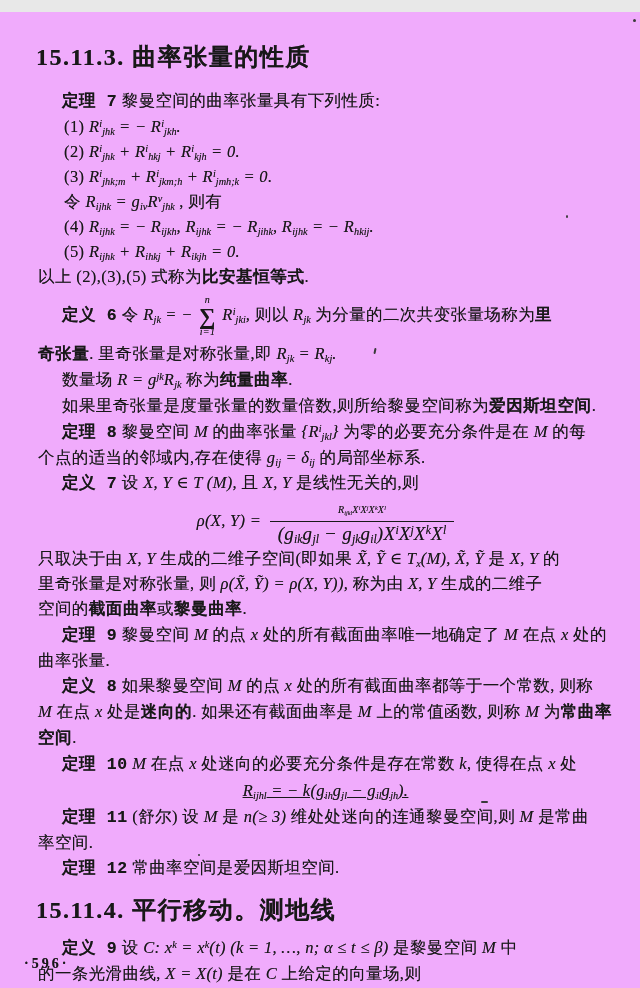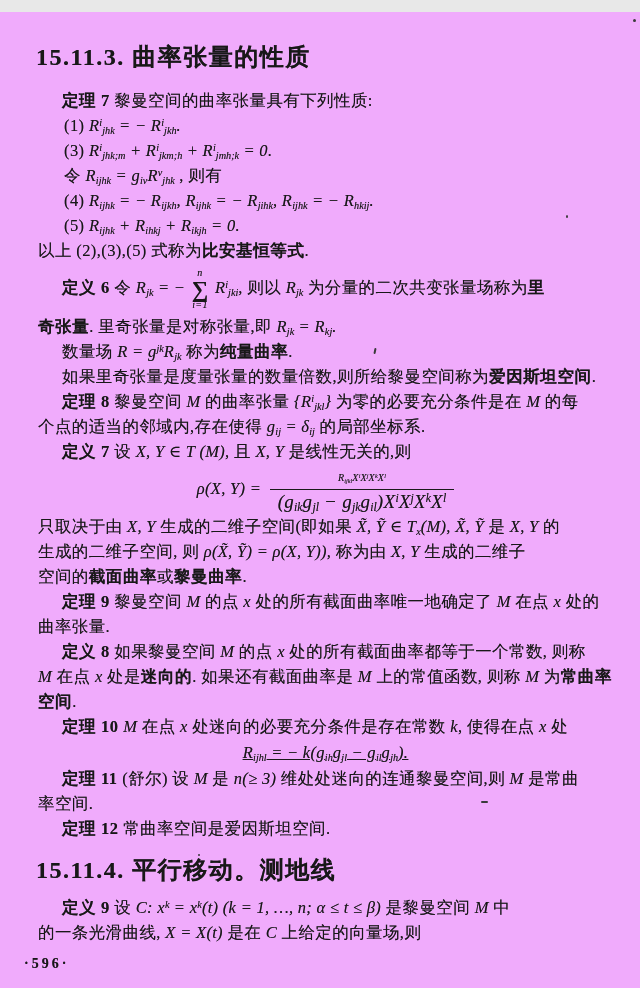--- a/index.html
+++ b/index.html
@@ -18,21 +18,21 @@
   .ln{
     font-size:16.5px;line-height:25px;letter-spacing:.4px;white-space:nowrap;
     text-shadow:0 0 0.5px rgba(25,25,25,.55);
   }
   .ind1{padding-left:24px;}
   .ind2{padding-left:26px;}
   .tall{margin:5px 0 3px;}
   .center-line{text-align:center;letter-spacing:.2px;margin:1px 0;text-decoration:underline;}
   .frac-line{text-align:center;margin:4px 0 2px;}
   .c{font-style:normal;}
-  .b{font-weight:700;font-family:Liberation Serif, serif;letter-spacing:.6px;}
+  .b{font-weight:700;font-family:Liberation Mono, monospace;letter-spacing:.6px;}
   .m{font-family:"Liberation Serif","DejaVu Serif",serif;font-style:italic;letter-spacing:.3px;}
   .m sup,.m sub,.num sup,.num sub,.den sup,.den sub{font-size:.62em;letter-spacing:0;}
   sup{vertical-align:.5em;line-height:0;}
   sub{vertical-align:-.28em;line-height:0;}
   .sum{display:inline-flex;flex-direction:column;align-items:center;vertical-align:middle;line-height:1;margin:0 2px;font-style:normal;}
   .sum .lim{font-size:10px;font-style:italic;line-height:1.05;}
   .sum .sig{font-size:23px;line-height:.95;font-style:normal;font-weight:600;}
   .fr{display:inline-block;vertical-align:middle;text-align:center;margin-left:4px;}
   .fr .num{display:block;font-size:10px;line-height:20px;padding:0 8px 1px;}
   .fr .den{display:block;font-size:19px;line-height:21px;padding:1px 8px 0;border-top:1.6px solid #1a1a1a;}
@@ -55,39 +55,40 @@
   <div class="speck sp2"></div>
   <div class="speck sp3"></div>
   <div class="speck sp4"></div>
   <div class="speck sp5"></div>
 
   <div class="content">
     <h1 class="sec-h">15.11.3. 曲率张量的性质</h1>
     <div id="body1">
         <div class="ln ind1"><span class="b">定理 7</span><span class="c">  黎曼空间的曲率张量具有下列性质:</span></div>
         <div class="ln ind2"><span class="c">(1) </span><span class="m">R<sup>i</sup><sub>jhk</sub> = − R<sup>i</sup><sub>jkh</sub>.</span></div>
+        <div class="ln ind2"><span class="c">(2) </span><span class="m">R<sup>i</sup><sub>jhk</sub> + R<sup>i</sup><sub>hkj</sub> + R<sup>i</sup><sub>kjh</sub> = 0.</span></div>
         <div class="ln ind2"><span class="c">(3) </span><span class="m">R<sup>i</sup><sub>jhk;m</sub> + R<sup>i</sup><sub>jkm;h</sub> + R<sup>i</sup><sub>jmh;k</sub> = 0.</span></div>
         <div class="ln ind2"><span class="c">令 </span><span class="m">R<sub>ijhk</sub> = g<sub>iv</sub>R<sup>v</sup><sub>jhk</sub></span><span class="c"> , 则有</span></div>
         <div class="ln ind2"><span class="c">(4) </span><span class="m">R<sub>ijhk</sub> = − R<sub>ijkh</sub>, R<sub>ijhk</sub> = − R<sub>jihk</sub>, R<sub>ijhk</sub> = − R<sub>hkij</sub>.</span></div>
         <div class="ln ind2"><span class="c">(5) </span><span class="m">R<sub>ijhk</sub> + R<sub>ihkj</sub> + R<sub>ikjh</sub> = 0.</span></div>
         <div class="ln"><span class="c">以上 (2),(3),(5) 式称为</span><span class="b">比安基恒等式</span><span class="c">.</span></div>
         <div class="ln ind1 tall"><span class="b">定义 6</span><span class="c">  令 </span><span class="m">R<sub>jk</sub> = − </span><span class="sum">
             <span class="lim">n</span>
             <span class="sig">∑</span>
             <span class="lim">i=1</span>
           </span><span class="m"> R<sup>i</sup><sub>jki</sub>,</span><span class="c"> 则以 </span><span class="m">R<sub>jk</sub></span><span class="c"> 为分量的二次共变张量场称为</span><span class="b">里</span></div>
         <div class="ln"><span class="b">奇张量</span><span class="c">. 里奇张量是对称张量,即 </span><span class="m">R<sub>jk</sub> = R<sub>kj</sub>.</span></div>
         <div class="ln ind1"><span class="c">数量场 </span><span class="m">R = g<sup>jk</sup>R<sub>jk</sub></span><span class="c"> 称为</span><span class="b">纯量曲率</span><span class="c">.</span></div>
         <div class="ln ind1"><span class="c">如果里奇张量是度量张量的数量倍数,则所给黎曼空间称为</span><span class="b">爱因斯坦空间</span><span class="c">.</span></div>
         <div class="ln ind1"><span class="b">定理 8</span><span class="c">  黎曼空间 </span><span class="m">M</span><span class="c"> 的曲率张量 </span><span class="m">{R<sup>i</sup><sub>jkl</sub>}</span><span class="c"> 为零的必要充分条件是在 </span><span class="m">M</span><span class="c"> 的每</span></div>
         <div class="ln"><span class="c">个点的适当的邻域内,存在使得 </span><span class="m">g<sub>ij</sub> = δ<sub>ij</sub></span><span class="c"> 的局部坐标系.</span></div>
         <div class="ln ind1"><span class="b">定义 7</span><span class="c">  设 </span><span class="m">X, Y ∈ T (M),</span><span class="c"> 且 </span><span class="m">X, Y</span><span class="c"> 是线性无关的,则</span></div>
         <div class="ln frac-line"><span class="m">ρ(X, Y) = </span><span class="fr"><span class="num m">R<sub>ijkl</sub>X<sup>i</sup>X<sup>j</sup>X<sup>k</sup>X<sup>l</sup></span><span class="den m">(g<sub>ik</sub>g<sub>jl</sub> − g<sub>jk</sub>g<sub>il</sub>)X<sup>i</sup>X<sup>j</sup>X<sup>k</sup>X<sup>l</sup></span></span></div>
         <div class="ln"><span class="c">只取决于由 </span><span class="m">X, Y</span><span class="c"> 生成的二维子空间(即如果 </span><span class="m">X̃, Ỹ ∈ T<sub>x</sub>(M), X̃, Ỹ</span><span class="c"> 是 </span><span class="m">X, Y</span><span class="c"> 的</span></div>
-        <div class="ln"><span class="c">生成的二维子空间, 则 </span><span class="m">ρ(X̃, Ỹ) = ρ(X, Y)),</span><span class="c"> 称为由 </span><span class="m">X, Y</span><span class="c"> 生成的二维子</span></div>
+        <div class="ln"><span class="c">里奇张量是对称张量, 则 </span><span class="m">ρ(X̃, Ỹ) = ρ(X, Y)),</span><span class="c"> 称为由 </span><span class="m">X, Y</span><span class="c"> 生成的二维子</span></div>
         <div class="ln"><span class="c">空间的</span><span class="b">截面曲率</span><span class="c">或</span><span class="b">黎曼曲率</span><span class="c">.</span></div>
         <div class="ln ind1"><span class="b">定理 9</span><span class="c">  黎曼空间 </span><span class="m">M</span><span class="c"> 的点 </span><span class="m">x</span><span class="c"> 处的所有截面曲率唯一地确定了 </span><span class="m">M</span><span class="c"> 在点 </span><span class="m">x</span><span class="c"> 处的</span></div>
         <div class="ln"><span class="c">曲率张量.</span></div>
         <div class="ln ind1"><span class="b">定义 8</span><span class="c">  如果黎曼空间 </span><span class="m">M</span><span class="c"> 的点 </span><span class="m">x</span><span class="c"> 处的所有截面曲率都等于一个常数, 则称</span></div>
         <div class="ln"><span class="m">M</span><span class="c"> 在点 </span><span class="m">x</span><span class="c"> 处是</span><span class="b">迷向的</span><span class="c">. 如果还有截面曲率是 </span><span class="m">M</span><span class="c"> 上的常值函数, 则称 </span><span class="m">M</span><span class="c"> 为</span><span class="b">常曲率</span></div>
         <div class="ln"><span class="b">空间</span><span class="c">.</span></div>
         <div class="ln ind1"><span class="b">定理 10</span><span class="c">  </span><span class="m">M</span><span class="c"> 在点 </span><span class="m">x</span><span class="c"> 处迷向的必要充分条件是存在常数 </span><span class="m">k</span><span class="c">, 使得在点 </span><span class="m">x</span><span class="c"> 处</span></div>
         <div class="ln center-line"><span class="m">R<sub>ijhl</sub> = − k(g<sub>ih</sub>g<sub>jl</sub> − g<sub>il</sub>g<sub>jh</sub>).</span></div>
         <div class="ln ind1"><span class="b">定理 11</span><span class="c"> (舒尔)  设 </span><span class="m">M</span><span class="c"> 是 </span><span class="m">n(≥ 3)</span><span class="c"> 维处处迷向的连通黎曼空间,则 </span><span class="m">M</span><span class="c"> 是常曲</span></div>
         <div class="ln"><span class="c">率空间.</span></div>

